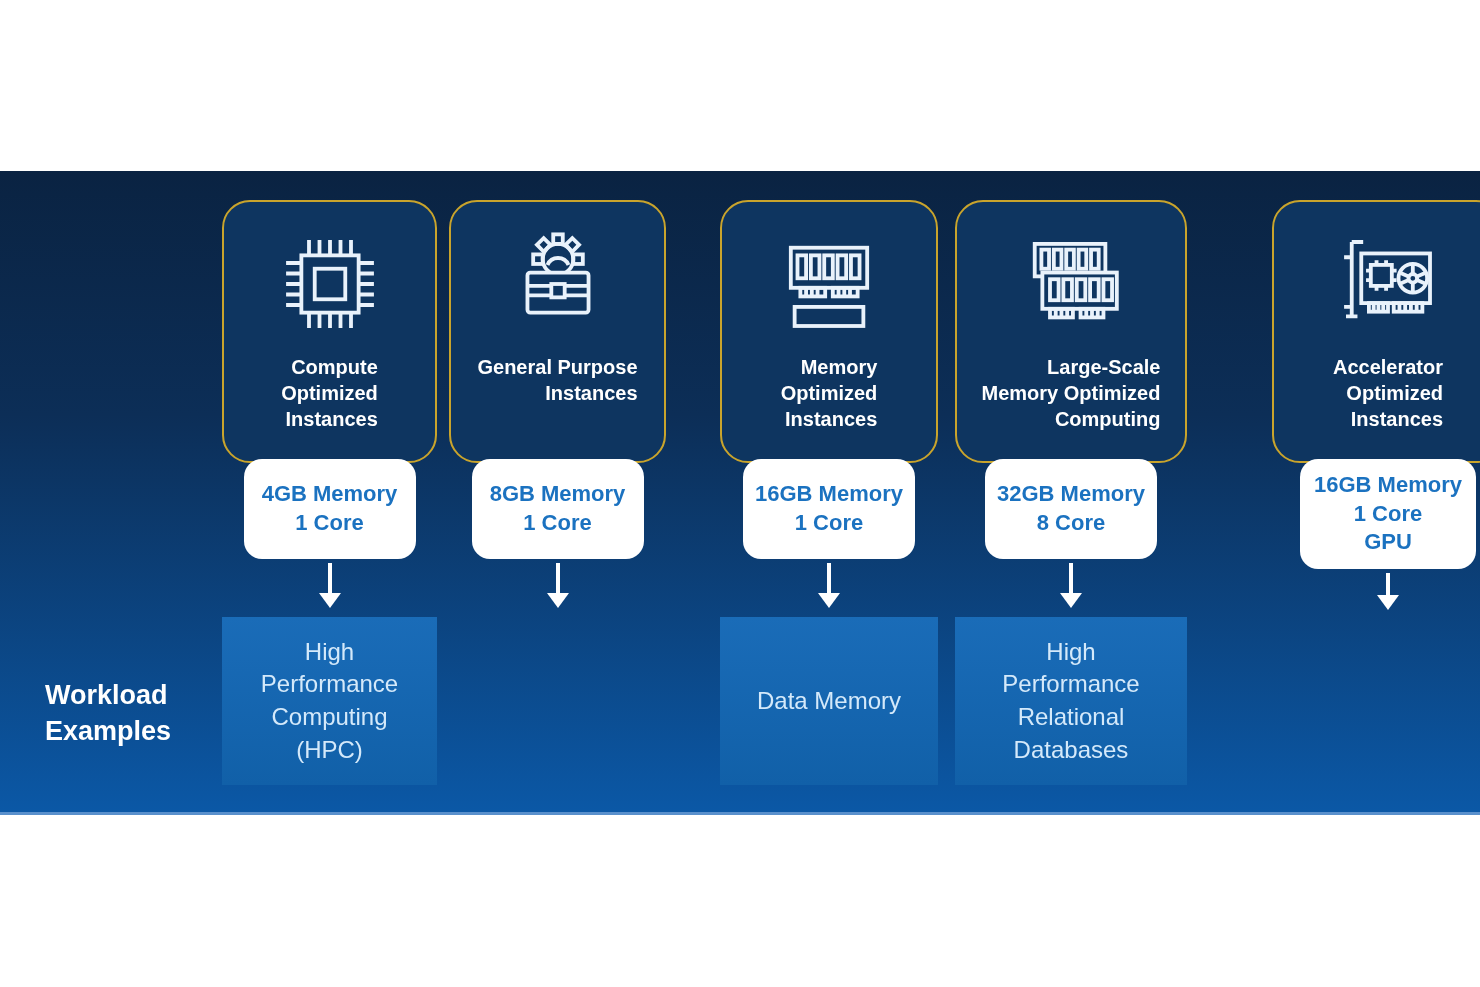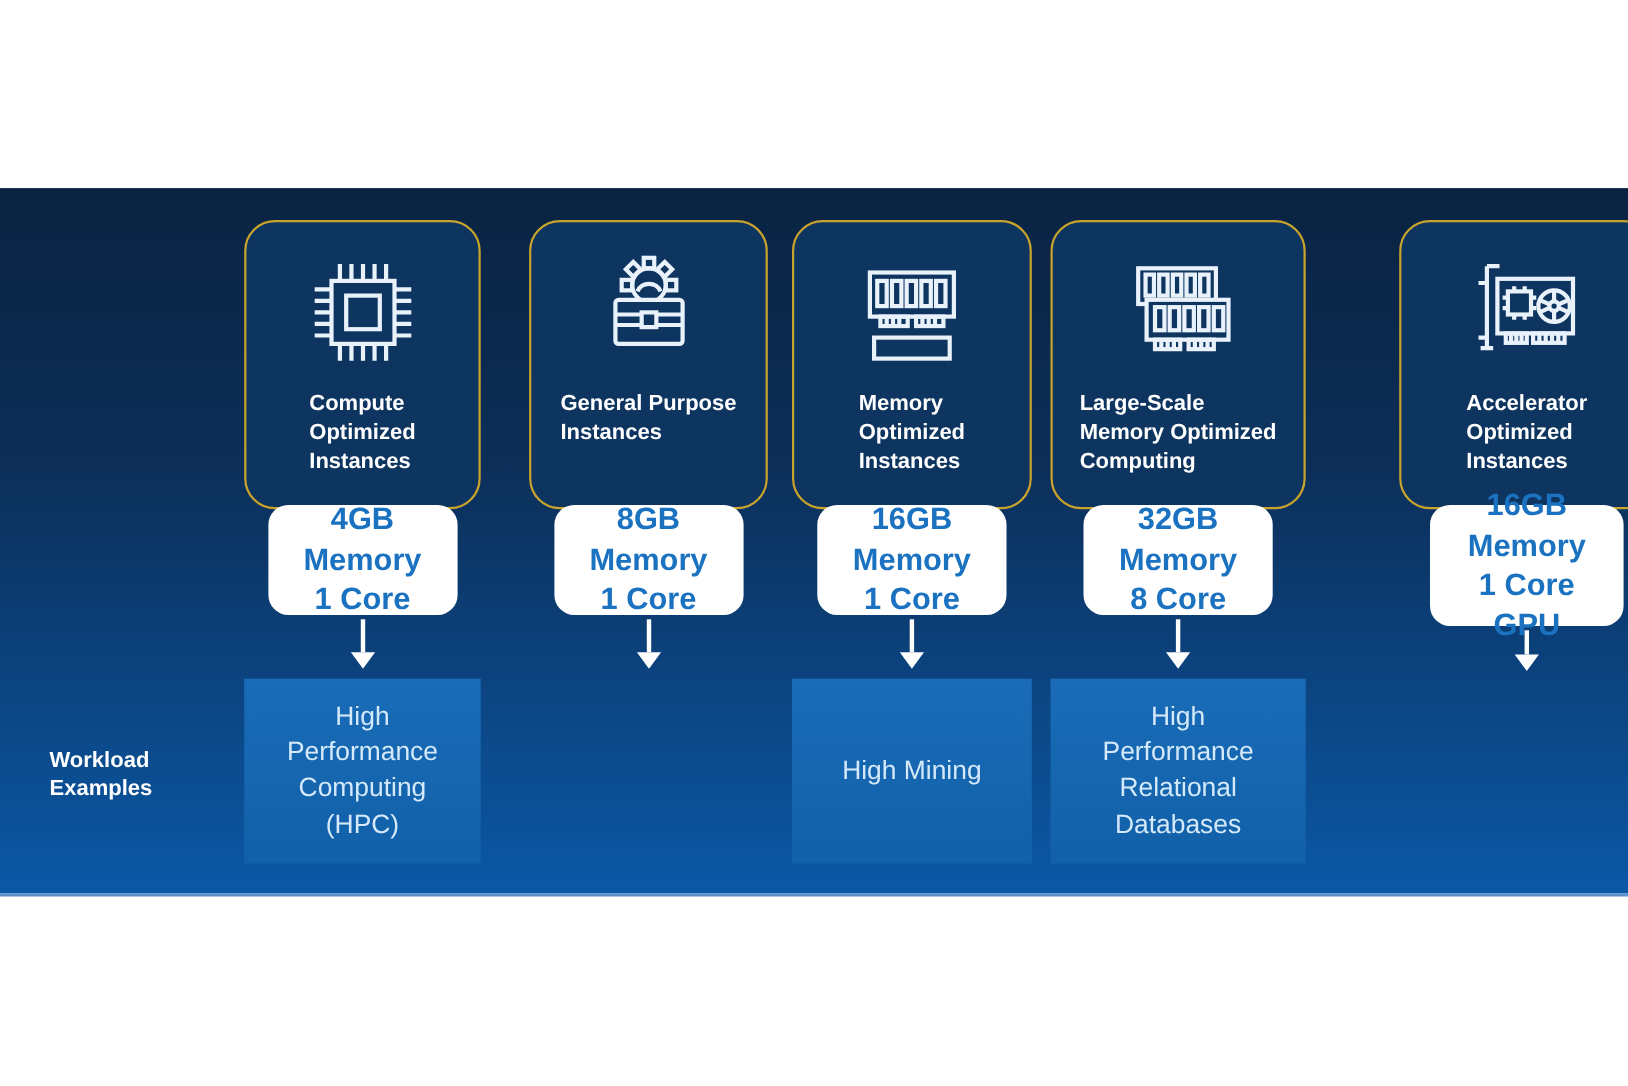--- a/index.html
+++ b/index.html
@@ -7,48 +7,48 @@
     position:relative;width:1480px;height:987px;background:#ffffff;overflow:hidden;
     font-family:"Liberation Sans", sans-serif;
   }
   .band{
     position:absolute;left:0;top:171px;width:1480px;height:641px;
     background:linear-gradient(180deg, var(--band-top,#0A2342) 0%, #0C2E57 38%, var(--band-bottom,#0B58A6) 100%);
     border-bottom:3px solid var(--band-edge,#5A90CC);
   }
   .workload-label{
     position:absolute;left:45px;top:678px;
-    color:var(--label-text,#fff);font-size:20px;font-weight:bold;line-height:1.32;
+    color:var(--label-text,#fff);font-size:27px;font-weight:bold;line-height:1.32;
     white-space:pre-line;
   }
   .col{position:absolute;top:200px;height:600px;}
   .col1{left:222px;width:215px;}
-  .col2{left:481px;width:217px;}
+  .col2{left:449px;width:217px;}
   .col3{left:720px;width:218px;}
   .col4{left:955px;width:232px;}
   .col5{left:1272px;width:232px;}
   .card{
     position:absolute;left:0;right:0;top:0;height:263px;
     background:var(--card-fill,#0E3560);
     border:2.5px solid var(--card-border,#C9A42C);
     border-radius:28px;box-sizing:border-box;
     display:flex;flex-direction:column;align-items:center;
   }
   .card-icon{margin-top:14px;height:136px;display:flex;align-items:center;justify-content:center;}
   .card-icon svg{stroke:var(--icon-stroke,#E9F2FB);fill:none;stroke-width:4;}
   .fill-card{fill:var(--card-fill,#0E3560);}
   .card-title{
     margin-top:2px;color:var(--card-title,#fff);font-size:20px;font-weight:bold;
-    line-height:1.3;text-align:left;white-space:pre-line;
+    line-height:1.3;text-align:right;white-space:pre-line;
   }
   .mem-box{
     position:absolute;top:259px;left:50%;transform:translateX(-50%);
     width:172px;height:100px;background:var(--memory-box-bg,#fff);border-radius:18px;
     display:flex;align-items:center;justify-content:center;text-align:center;
-    color:var(--memory-text,#1B72C0);font-size:28px;font-weight:bold;line-height:1.3;
+    color:var(--memory-text,#1B72C0);font-size:22px;font-weight:bold;line-height:1.3;
     white-space:pre-line;
   }
   .col5 .mem-box{height:110px;width:176px;}
   .arrow{position:absolute;top:363px;left:50%;transform:translateX(-50%);width:22px;}
   .arrow .stem{width:4px;height:30px;background:var(--arrow,#fff);margin:0 auto;}
   .arrow .head{
     width:0;height:0;margin:0 auto;
     border-left:11px solid transparent;border-right:11px solid transparent;
     border-top:15px solid var(--arrow,#fff);
   }
@@ -155,21 +155,21 @@
       <div class="card-title">Memory
 Optimized
 Instances</div>
     </div>
     <div class="mem-box">16GB Memory
 1 Core</div>
     <div class="arrow">
       <div class="stem"></div>
         <div class="head"></div>
     </div>
-    <div class="wl-box">High Mining</div>
+    <div class="wl-box">Data Memory</div>
   </div>
 
   <div class="col col4">
     <div class="card">
       <div class="card-icon">
         <svg width="126" height="126" viewBox="0 0 132 132">
           <rect x="28" y="24" width="74" height="34"></rect>
           <rect x="35" y="30" width="8" height="20"></rect>
           <rect x="48" y="30" width="8" height="20"></rect>
           <rect x="61" y="30" width="8" height="20"></rect>

